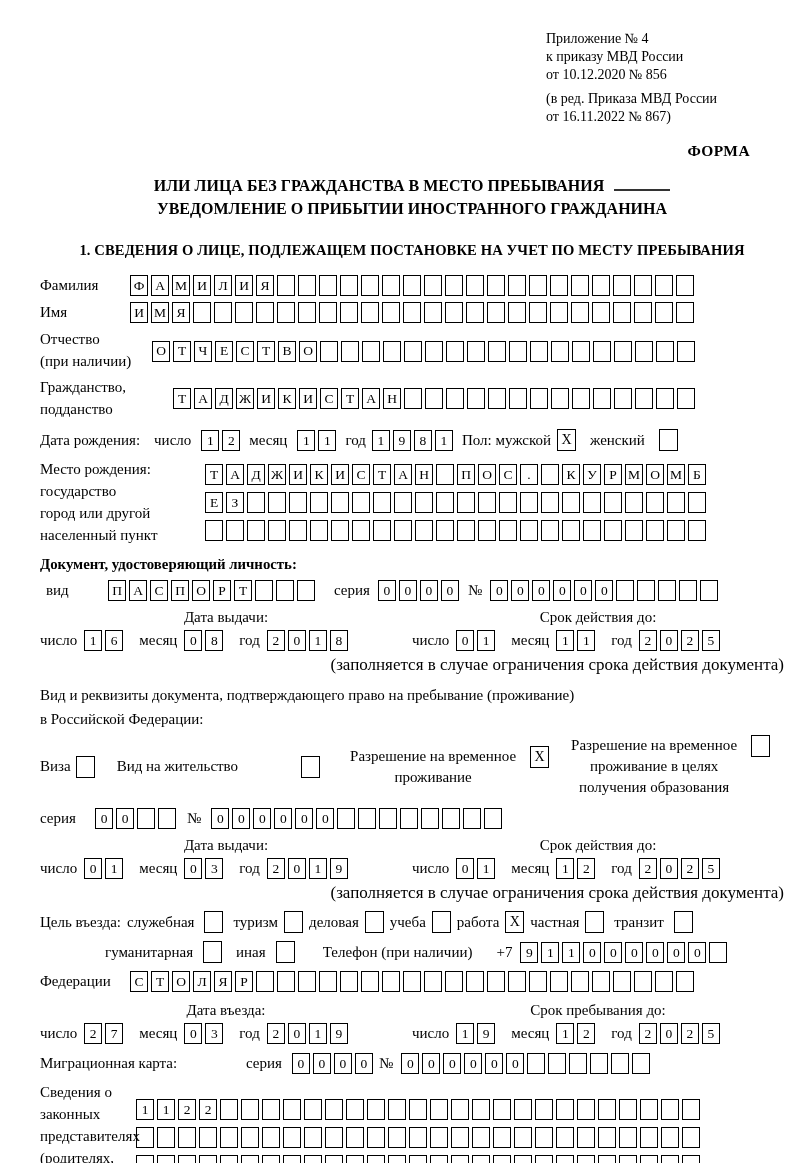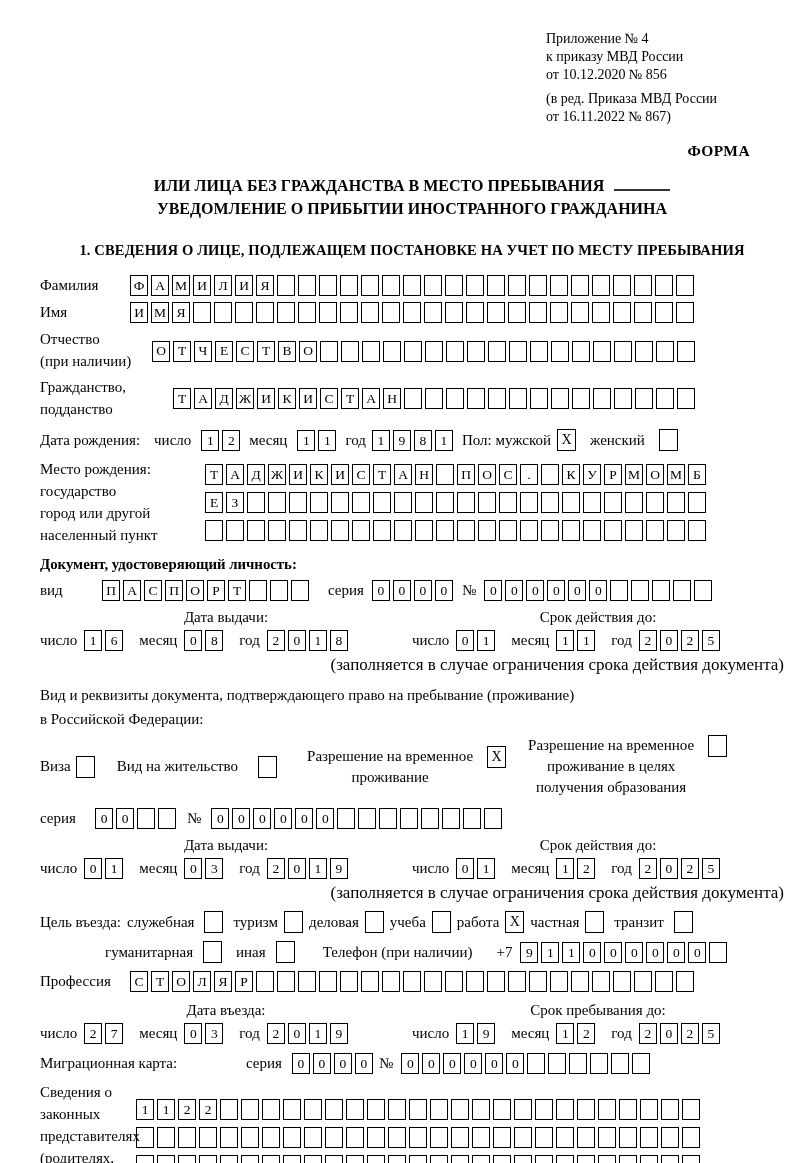--- a/index.html
+++ b/index.html
@@ -313,21 +313,21 @@
           <div class="cb"></div>
           <div class="cb"></div>
           <div class="cb"></div>
           <div class="cb"></div>
         </div>
     </div>
   </div>
 
   <div class="center-bold">Документ, удостоверяющий личность:</div>
 
-  <div class="frow" style="margin-top:7px;">
+  <div class="frow" style="margin-top:7px;margin-left:6px;">
     <div class="lbl" style="width:62px;">вид</div>
     <div class="boxrow">
         <div class="cb">П</div>
         <div class="cb">А</div>
         <div class="cb">С</div>
         <div class="cb">П</div>
         <div class="cb">О</div>
         <div class="cb">Р</div>
         <div class="cb">Т</div>
         <div class="cb"></div>
@@ -406,21 +406,21 @@
   <div style="margin-top:8px;line-height:1.6;">
     <div>Вид и реквизиты документа, подтверждающего право на пребывание (проживание)</div>
     <div>в Российской Федерации:</div>
   </div>
 
   <div class="frow top" style="margin-top:4px;">
     <div class="opt">
       <span class="optlbl">Виза</span>
       <div class="chk" style="margin-left:5px;"></div>
     </div>
-    <div class="opt" style="margin-left:22px;">
+    <div class="opt" style="margin-left:22px;gap:43px;">
       <span class="optlbl">Вид на жительство</span>
       <div class="chk" style="margin-left:20px;"></div>
     </div>
     <div class="opt" style="margin-left:24px;">
       <span class="optlbl" style="width:178px;">
         <span>Разрешение на временное</span><br>
         <span>проживание</span>
       </span>
       <div class="chk">X</div>
     </div>
@@ -540,21 +540,21 @@
         <div class="cb">0</div>
         <div class="cb">0</div>
         <div class="cb">0</div>
         <div class="cb">0</div>
         <div class="cb">0</div>
         <div class="cb"></div>
       </div>
   </div>
 
   <div class="frow" style="margin-top:8px;">
-    <div class="lbl" style="width:90px;">Профессия</div>
+    <div class="lbl" style="width:90px;">Федерации</div>
     <div class="boxrow">
         <div class="cb">С</div>
         <div class="cb">Т</div>
         <div class="cb">О</div>
         <div class="cb">Л</div>
         <div class="cb">Я</div>
         <div class="cb">Р</div>
         <div class="cb"></div>
         <div class="cb"></div>
         <div class="cb"></div>

